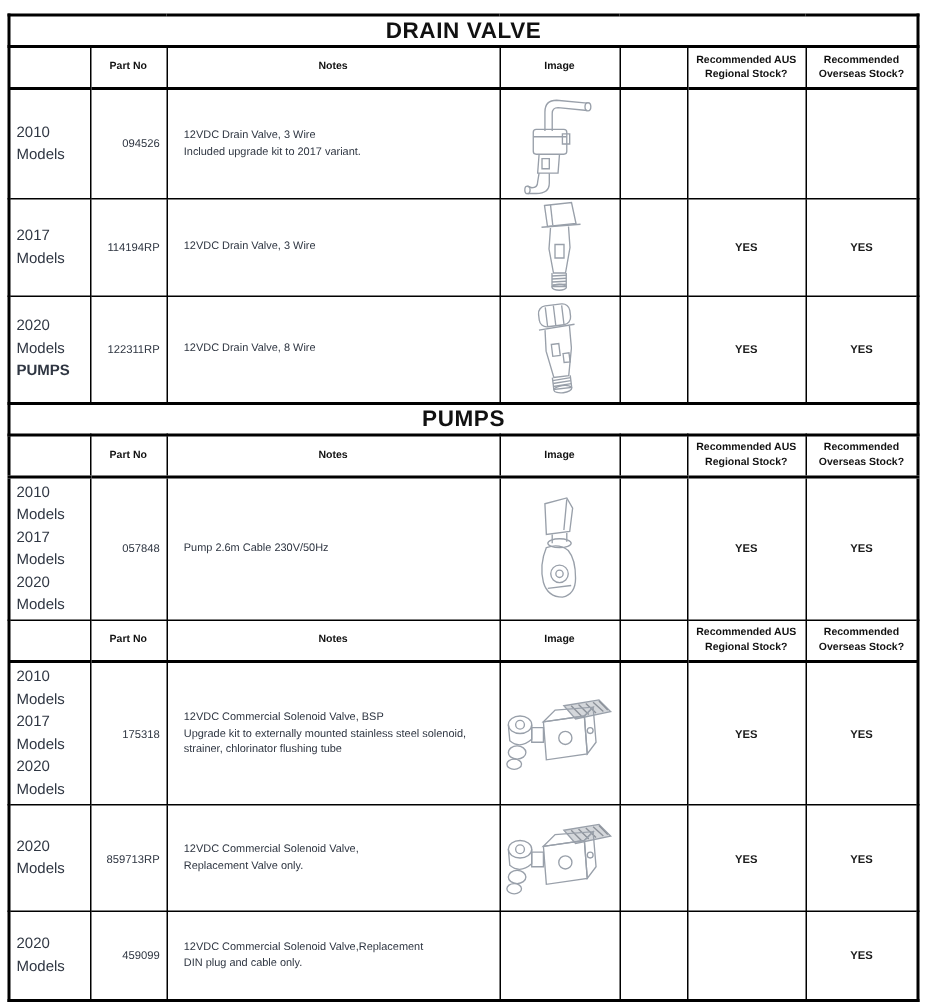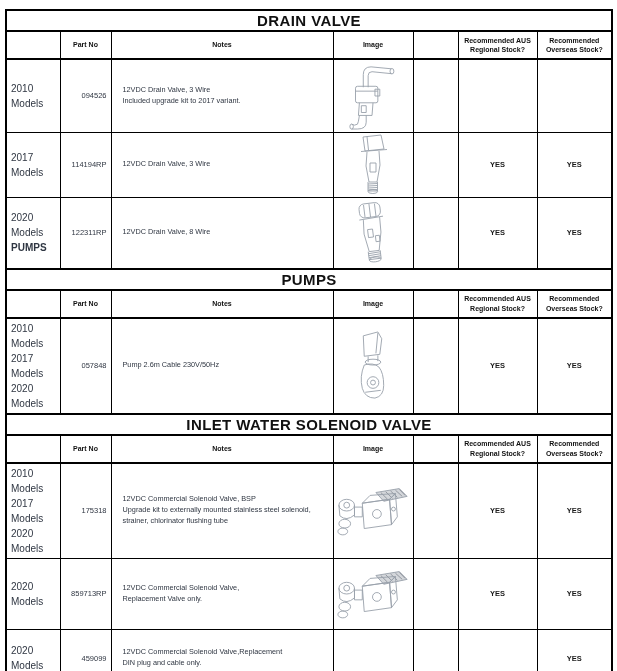--- a/index.html
+++ b/index.html
@@ -155,23 +155,20 @@
         <circle cx="22" cy="54" r="6"></circle>
         <circle cx="22" cy="54" r="2.5"></circle>
         <path d="M14,64 L30,62"></path>
       </svg>
     </td>
     <td></td>
     <td class="stock">YES</td>
     <td class="stock">YES</td>
   </tr>
 
-  <tr class="banner" style="height:21px">
-    <td colspan="7">INLET WATER SOLENOID VALVE</td>
-  </tr>
   <tr class="colhead" style="height:28px">
     <td></td>
     <td>Part No</td>
     <td>Notes</td>
     <td>Image</td>
     <td></td>
     <td>Recommended AUS Regional Stock?</td>
     <td>Recommended Overseas Stock?</td>
   </tr>
 

